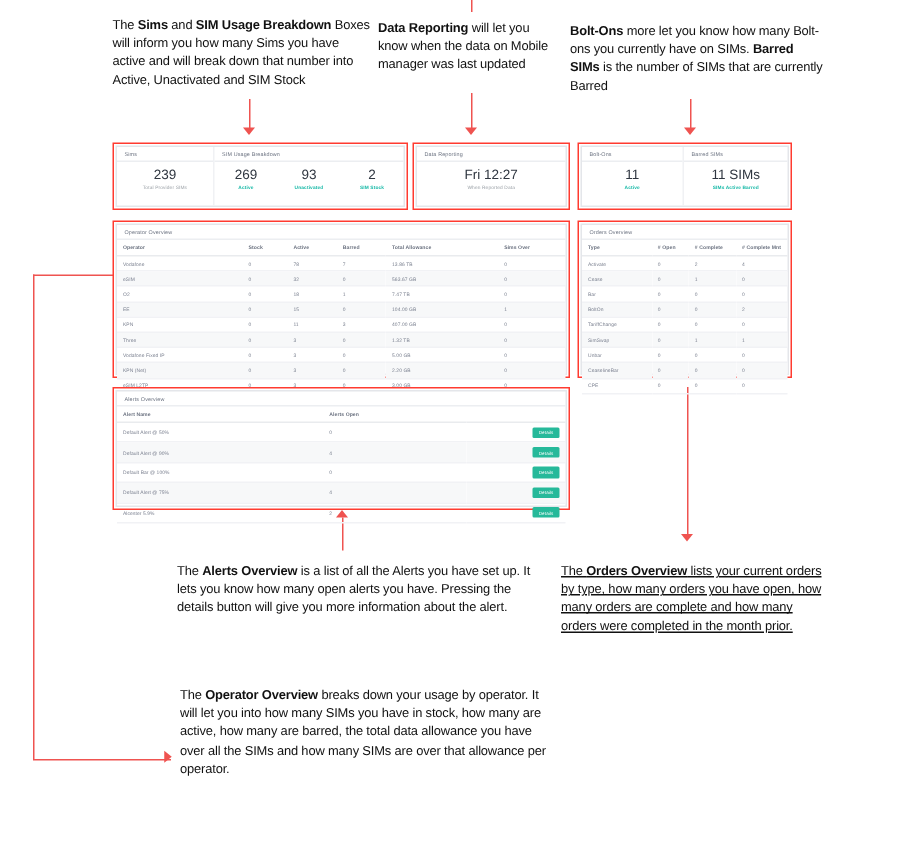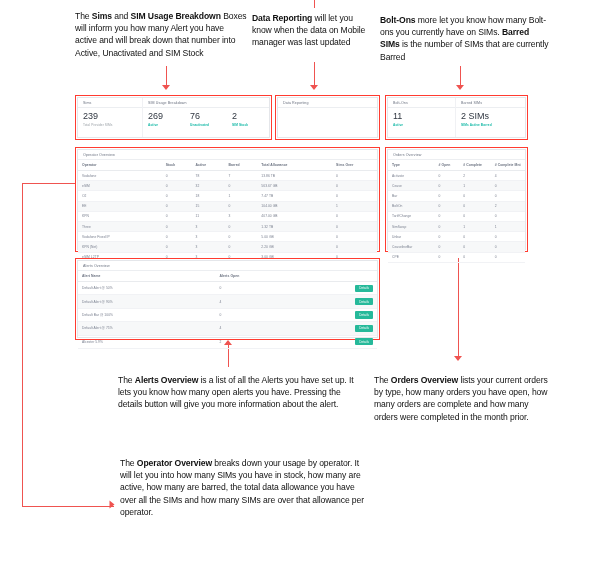--- a/index.html
+++ b/index.html
@@ -45,20 +45,21 @@
     font-size:3.6px;color:#6b7280;
     padding:3px 5px 2px 5px;
     border-bottom:1px solid #eceef1;
     letter-spacing:0.1px;
   }
   .stat-wrap{display:flex;height:calc(100% - 12px);}
   .stat{
     flex:1;padding:4px 5px 0 5px;
     display:flex;flex-direction:column;justify-content:flex-start;
     box-sizing:border-box;
+    text-align:center;
   }
   .stat + .stat{border-left:1px solid #f0f1f4;}
   .stat-val{font-size:9px;color:#2f3640;line-height:1.1;font-weight:400;}
   .stat-lbl{font-size:3.2px;margin-top:1.5px;letter-spacing:0.1px;}
   .lbl-grey{color:#9aa0a6;}
   .lbl-teal{color:#14b8a6;font-weight:bold;}
 
   
   .tbl{width:100%;border-collapse:collapse;table-layout:fixed;}
   .tbl th{
@@ -83,36 +84,36 @@
     padding:1.6px 4px;
     border-radius:1px;
     border:none;
     letter-spacing:0.1px;
   }
 </style>
 </head>
 <body>
 
 <div class="annot" style="left:75px;top:10px;width:172px;">
-  <span>The </span><b>Sims</b><span> and </span><b>SIM Usage Breakdown</b><span> Boxes will inform you how many Alert you have active and will break down that number into Active, Unactivated and SIM Stock</span>
+  <span>The </span><b>Sims</b><span> and </span><b>SIM Usage Breakdown</b><span> Boxes will inform you how many Sims you have active and will break down that number into Active, Unactivated and SIM Stock</span>
 </div>
 
 <div class="annot" style="left:252px;top:12px;width:120px;">
   <b>Data Reporting</b><span> will let you know when the data on Mobile manager was last updated</span>
 </div>
 
 <div class="annot" style="left:380px;top:14px;width:170px;">
   <b>Bolt-Ons</b><span> more let you know how many Bolt-ons you currently have on SIMs. </span><b>Barred SIMs</b><span> is the number of SIMs that are currently Barred</span>
 </div>
 
 <div class="annot" style="left:118px;top:374px;width:245px;">
   <span>The </span><b>Alerts Overview</b><span> is a list of all the Alerts you have set up. It lets you know how many open alerts you have. Pressing the details button will give you more information about the alert.</span>
 </div>
 
-<div class="annot" style="left:374px;top:374px;width:180px;">
+<div class="annot" style="left:374px;top:374px;width:180px;text-decoration:underline;">
   <span>The </span><b>Orders Overview</b><span> lists your current orders by type, how many orders you have open, how many orders are complete and how many orders were completed in the month prior.</span>
 </div>
 
 <div class="annot" style="left:120px;top:457px;width:245px;">
   <span>The </span><b>Operator Overview</b><span> breaks down your usage by operator. It will let you into how many SIMs you have in stock, how many are active, how many are barred, the total data allowance you have over all the SIMs and how many SIMs are over that allowance per operator.</span>
 </div>
 
 <div class="arrow arrow-v" style="left:166px;top:66px;height:20px;"></div>
 <div class="arrowhead" style="left:162px;top:85px;"></div>
 
@@ -148,51 +149,55 @@
         </div>
       </div>
       <div style="flex:1;">
         <div class="card-title">SIM Usage Breakdown</div>
         <div class="stat-wrap">
           <div class="stat" style="border-left:none;">
             <div class="stat-val">269</div>
             <div class="stat-lbl lbl-teal">Active</div>
           </div>
           <div class="stat" style="border-left:none;">
-            <div class="stat-val">76</div>
+            <div class="stat-val">93</div>
             <div class="stat-lbl lbl-teal">Unactivated</div>
           </div>
           <div class="stat" style="border-left:none;">
             <div class="stat-val">2</div>
             <div class="stat-lbl lbl-teal">SIM Stock</div>
           </div>
         </div>
       </div>
     </div>
   </div>
 
   <div class="redbox" style="left:200px;top:0px;width:105px;height:45px;"></div>
   <div class="card" style="left:202px;top:2px;width:101px;height:41px;">
     <div class="card-title">Data Reporting</div>
+    <div class="stat">
+      <div class="stat-val">Fri 12:27</div>
+      <div class="stat-lbl lbl-grey">When Reported Data</div>
+    </div>
   </div>
 
   <div class="redbox" style="left:310px;top:0px;width:143px;height:45px;"></div>
   <div class="card" style="left:312px;top:2px;width:139px;height:41px;">
     <div style="display:flex;height:100%;">
       <div style="width:68px;border-right:1px solid #f0f1f4;box-sizing:border-box;">
         <div class="card-title">Bolt-Ons</div>
         <div class="stat">
           <div class="stat-val">11</div>
           <div class="stat-lbl lbl-teal">Active</div>
         </div>
       </div>
       <div style="flex:1;">
         <div class="card-title">Barred SIMs</div>
         <div class="stat">
-          <div class="stat-val">2 SIMs</div>
+          <div class="stat-val">11 SIMs</div>
           <div class="stat-lbl lbl-teal">SIMs Active Barred</div>
         </div>
       </div>
     </div>
   </div>
 
   <div class="redbox" style="left:0px;top:52px;width:305px;height:105px;"></div>
   <div class="card" style="left:2px;top:54px;width:301px;height:101px;">
     <div class="card-title">Operator Overview</div>
     <table class="tbl">

